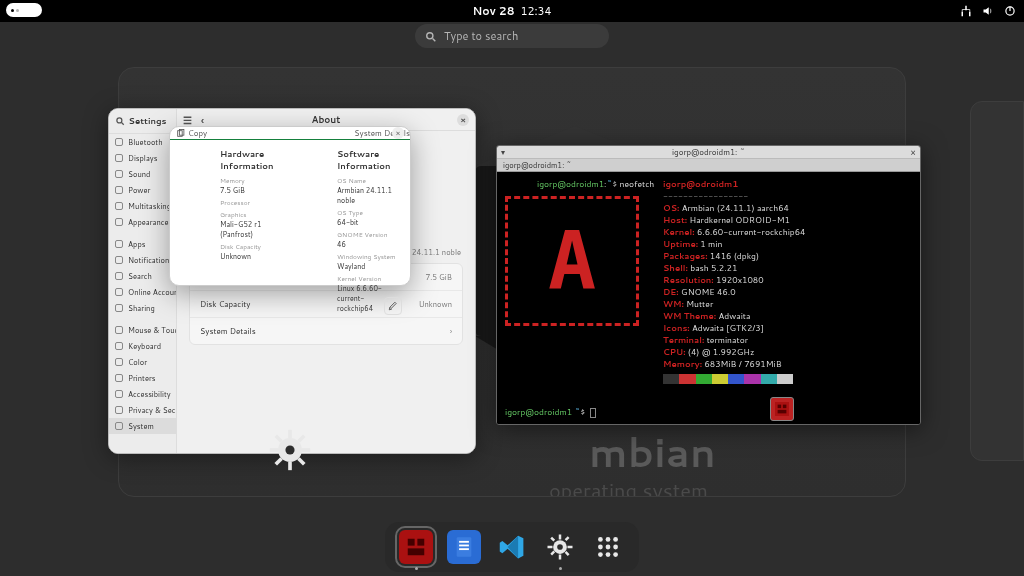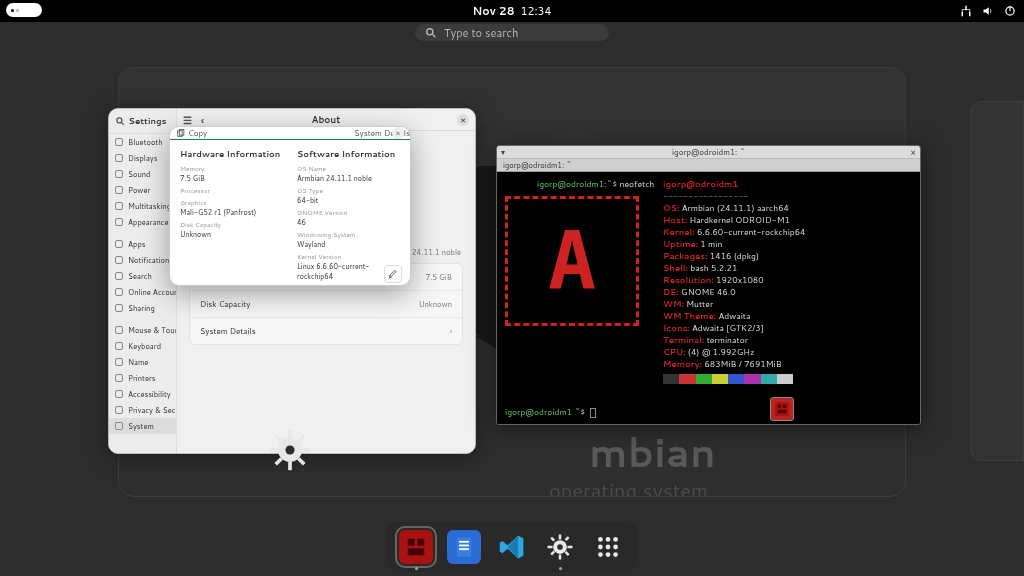--- a/index.html
+++ b/index.html
@@ -15,21 +15,21 @@
   }
   *{box-sizing:border-box;font-family:-apple-system,Cantarell,Ubuntu,Segoe UI,Arial,sans-serif;}
   html,body{margin:0;padding:0;width:1024px;height:576px;overflow:hidden;background:var(--bg);}
   
   .topbar{position:absolute;top:0;left:0;right:0;height:22px;background:#000;color:#fff;display:flex;align-items:center;justify-content:center;font-size:11px;}
   .topbar .pill{position:absolute;left:6px;top:3px;height:14px;width:36px;border-radius:7px;background:#fff;display:flex;align-items:center;padding:0 4px;}
   .topbar .pill .dot{width:3px;height:3px;background:#000;border-radius:50%;margin:0 1px;}
   .topbar .right{position:absolute;right:8px;display:flex;gap:10px;align-items:center;}
   .ic{display:inline-flex;align-items:center;justify-content:center;}
   
-  .search-pill{position:absolute;top:24px;left:50%;transform:translateX(-50%);width:194px;height:17px;border-radius:12px;background:#3b3b3b;color:#b5b5b5;display:flex;align-items:center;font-size:11px;gap:8px;padding:0 10px;}
+  .search-pill{position:absolute;top:24px;left:50%;transform:translateX(-50%);width:194px;height:24px;border-radius:12px;background:#3b3b3b;color:#b5b5b5;display:flex;align-items:center;font-size:11px;gap:8px;padding:0 10px;}
   
   .workspace{position:absolute;top:67px;left:118px;width:788px;height:430px;border-radius:16px;background:linear-gradient(#333 0%, #2e2e2e 100%);border:1px solid #3d3d3d;overflow:hidden;}
   .workspace .wallpaper{position:absolute;inset:0;display:flex;flex-direction:column;align-items:center;justify-content:center;color:#4a4a4a;}
   .wp-title{position:absolute;left:470px;top:355px;font-size:40px;font-weight:600;color:#5a5a5a;}
   .wp-sub{position:absolute;left:430px;top:408px;font-size:20px;color:#4a4a4a;}
   .wp-shield{position:absolute;left:356px;top:58px;width:200px;height:260px;}
   .wp-shield .top{width:0;height:0;border-left:100px solid transparent;border-right:100px solid transparent;border-bottom:40px solid #333;}
   .wp-shield .body{width:200px;height:170px;background:#1a1a1a;border-radius:6px;}
   .wp-shield .bot{width:0;height:0;border-left:100px solid transparent;border-right:100px solid transparent;border-top:60px solid #1a1a1a;}
   
@@ -50,21 +50,21 @@
   .about-rows{background:#f6f6f6;border:1px solid #e2e2e2;border-radius:6px;margin:6px 12px;}
   .about-row{display:flex;justify-content:space-between;align-items:center;padding:7px 10px;font-size:8px;color:#333;border-bottom:1px solid #e8e8e8;}
   .about-row:last-child{border-bottom:none;}
   .about-row .v{color:#777;font-size:7.5px;}
   
   .details{position:absolute;top:126px;left:169px;width:242px;height:160px;background:#fff;border-radius:10px;border:1px solid #ccc;box-shadow:0 8px 28px rgba(0,0,0,.35);display:flex;flex-direction:column;font-size:8px;color:#333;z-index:30;}
   .details .hdr{height:20px;display:flex;align-items:center;justify-content:flex-end;font-size:8px;color:#555;border-bottom:1px solid #15803d;position:relative;}
   .details .hdr .copy{position:absolute;left:6px;display:flex;align-items:center;gap:3px;color:#555;}
   .details .hdr .close{position:absolute;right:6px;width:12px;height:12px;border-radius:50%;background:#eee;color:#666;font-size:8px;line-height:12px;text-align:center;}
   .details .cols{display:flex;flex:1;padding:8px 10px;gap:14px;position:relative;}
-  .details .col{flex:1;}
+  .details .col{flex:1;margin-left:40px;}
   .details h4{margin:0 0 4px 0;font-size:8.5px;font-weight:700;}
   .details .k{font-size:6.5px;color:#999;margin-top:3px;}
   .details .v{font-size:7px;color:#333;}
   .details .copybtn{position:absolute;bottom:6px;right:8px;width:18px;height:18px;border:1px solid #ddd;border-radius:4px;display:flex;align-items:center;justify-content:center;font-size:9px;color:#555;}
   
   .term{position:absolute;top:145px;left:496px;width:425px;height:280px;background:#000;border:1px solid #666;border-radius:3px;box-shadow:0 4px 24px rgba(0,0,0,.5);display:flex;flex-direction:column;overflow:hidden;font-family:Menlo,Consolas,monospace;}
   .term .trow1{height:13px;display:flex;align-items:center;justify-content:center;font-size:8px;color:#333;position:relative;background:#dcdcdc;border-bottom:1px solid #bbb;}
   .term .trow1 .tclose{position:absolute;right:4px;font-size:9px;color:#444;}
   .term .trow1 .tmin{position:absolute;left:4px;font-size:8px;color:#444;}
   .term .tabbar{height:13px;background:#cfcfcf;display:flex;align-items:center;font-size:7.5px;color:#333;padding:0 6px;border-bottom:1px solid #999;}
@@ -216,21 +216,21 @@
         <div class="side-item">
           <span class="side-ic"></span>
           <span>Mouse &amp; Touchpad</span>
         </div>
         <div class="side-item">
           <span class="side-ic"></span>
           <span>Keyboard</span>
         </div>
         <div class="side-item">
           <span class="side-ic"></span>
-          <span>Name</span>
+          <span>Color</span>
         </div>
         <div class="side-item">
           <span class="side-ic"></span>
           <span>Printers</span>
         </div>
         <div class="side-item">
           <span class="side-ic"></span>
           <span>Accessibility</span>
         </div>
         <div class="side-item">

